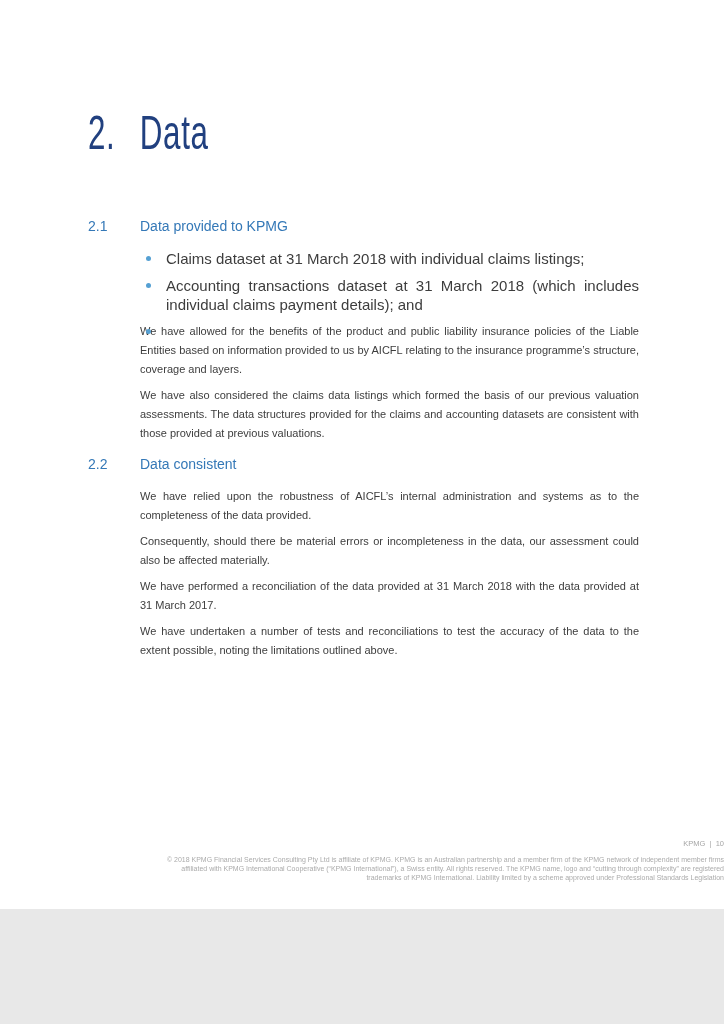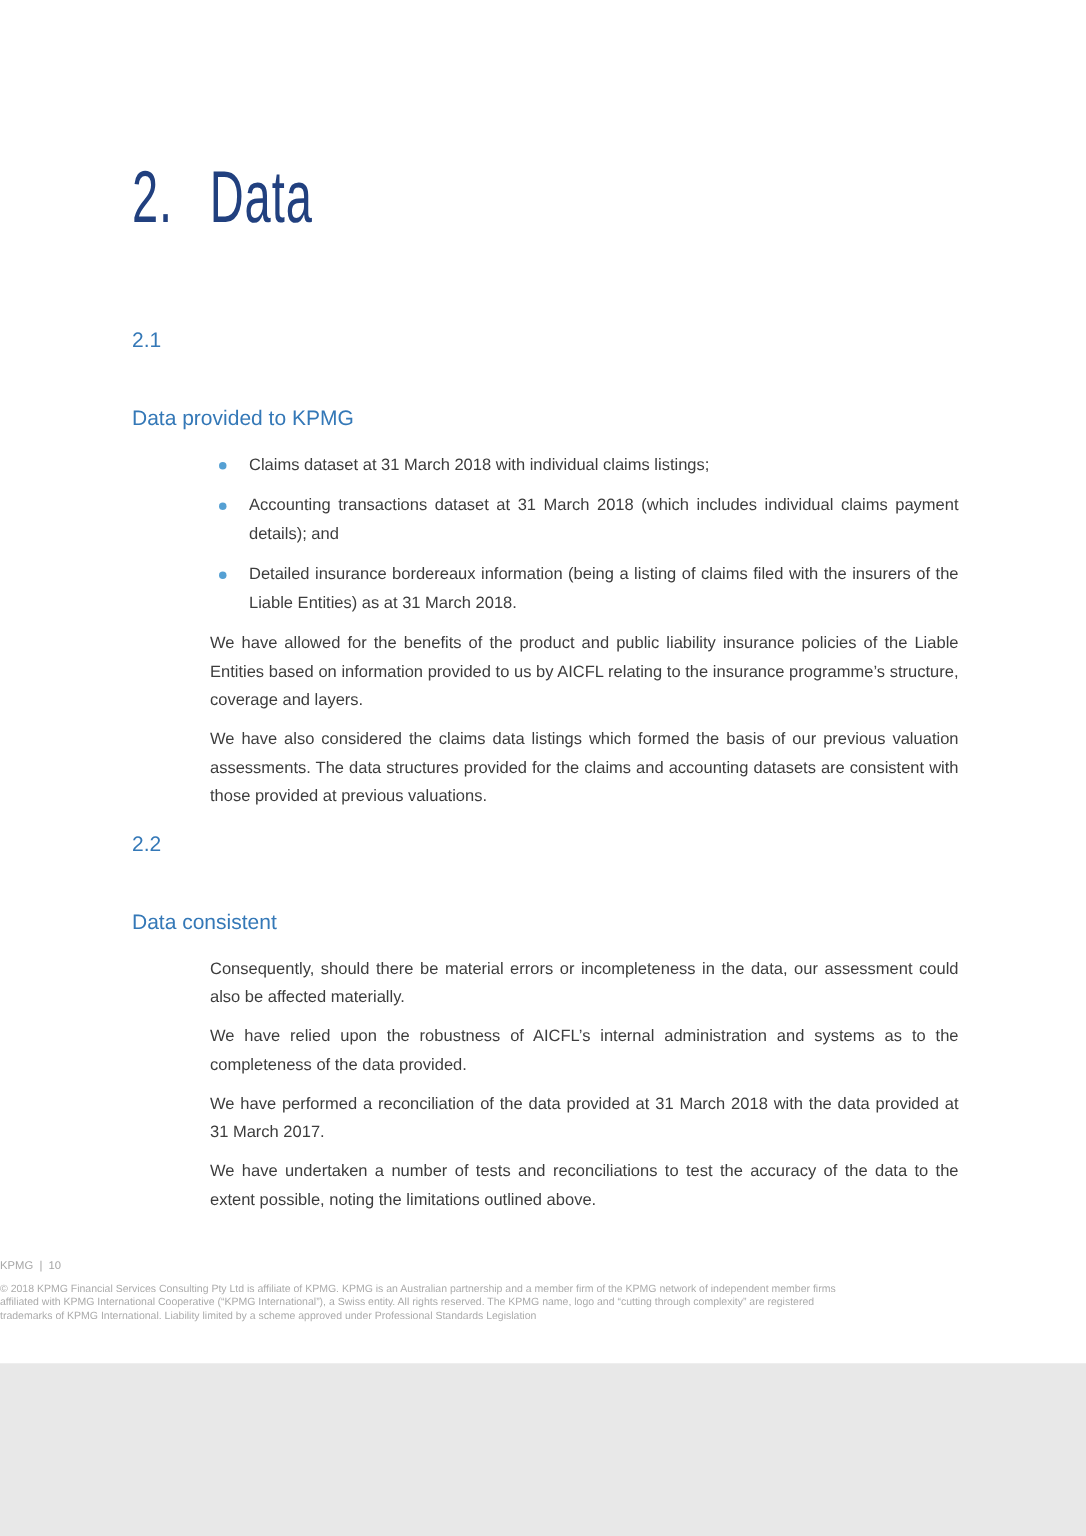--- a/index.html
+++ b/index.html
@@ -33,59 +33,58 @@
   .chapter .ch-num { margin-right: 38px; }
   
   .sec-head {
     display: flex;
     margin-top: 13px;
     margin-bottom: 15px;
     color: #3478b7;
     font-size: 14px;
     line-height: 16px;
     font-weight: 400;
-    flex-direction: column;
   }
   .sec-head.first { margin-top: 58px; }
   .sec-num { width: 52px; flex: 0 0 52px; }
   
   .sec-body { margin-left: 52px; }
   .sec-body p {
     margin: 0 0 7px 0;
     color: #3d3d3d;
     font-size: 11px;
     line-height: 19px;
     text-align: justify;
   }
   .bullet {
     position: relative;
     padding-left: 26px;
     margin: 0 0 8px 0;
     color: #3d3d3d;
-    font-size: 11px;
+    font-size: 15px;
     line-height: 19px;
     text-align: justify;
   }
   .bullet-dot {
     position: absolute;
     left: 6px;
     top: 7px;
     width: 5px;
     height: 5px;
     border-radius: 50%;
     background: #55a0d3;
   }
   
   .footer {
     position: absolute;
     left: 0;
     right: 0;
     bottom: 0;
     height: 70px;
-    text-align: left;
+    text-align: right;
   }
   .page-label {
     color: #a6a6a6;
     font-size: 7.5px;
     line-height: 9px;
     white-space: pre;
     margin-bottom: 7px;
   }
   .copyright div {
     color: #ababab;
@@ -109,33 +108,32 @@
       <div class="bullet">
         <span class="bullet-dot"></span>
         <span>Claims dataset at 31 March 2018 with individual claims listings;</span>
       </div>
       <div class="bullet">
         <span class="bullet-dot"></span>
         <span>Accounting transactions dataset at 31 March 2018 (which includes individual claims payment details); and</span>
       </div>
       <div class="bullet">
         <span class="bullet-dot"></span>
-        <span>Detailed insurance bordereaux information (being a listing of claims filed with the insurers of the Liable Entities) as at 31 March 2018.</span>
       </div>
       <p>We have allowed for the benefits of the product and public liability insurance policies of the Liable Entities based on information provided to us by AICFL relating to the insurance programme’s structure, coverage and layers.</p>
       <p>We have also considered the claims data listings which formed the basis of our previous valuation assessments. The data structures provided for the claims and accounting datasets are consistent with those provided at previous valuations.</p>
     </div>
 
     <div class="sec-head">
       <span class="sec-num">2.2</span>
       <span class="sec-title">Data consistent</span>
     </div>
     <div class="sec-body">
+      <p>We have relied upon the robustness of AICFL’s internal administration and systems as to the completeness of the data provided.</p>
       <p>Consequently, should there be material errors or incompleteness in the data, our assessment could also be affected materially.</p>
-      <p>We have relied upon the robustness of AICFL’s internal administration and systems as to the completeness of the data provided.</p>
     </div>
 
     <div class="sec-body">
       <p>We have performed a reconciliation of the data provided at 31 March 2018 with the data provided at 31 March 2017.</p>
       <p>We have undertaken a number of tests and reconciliations to test the accuracy of the data to the extent possible, noting the limitations outlined above.</p>
     </div>
 
   </div>
 
   <div class="footer">

